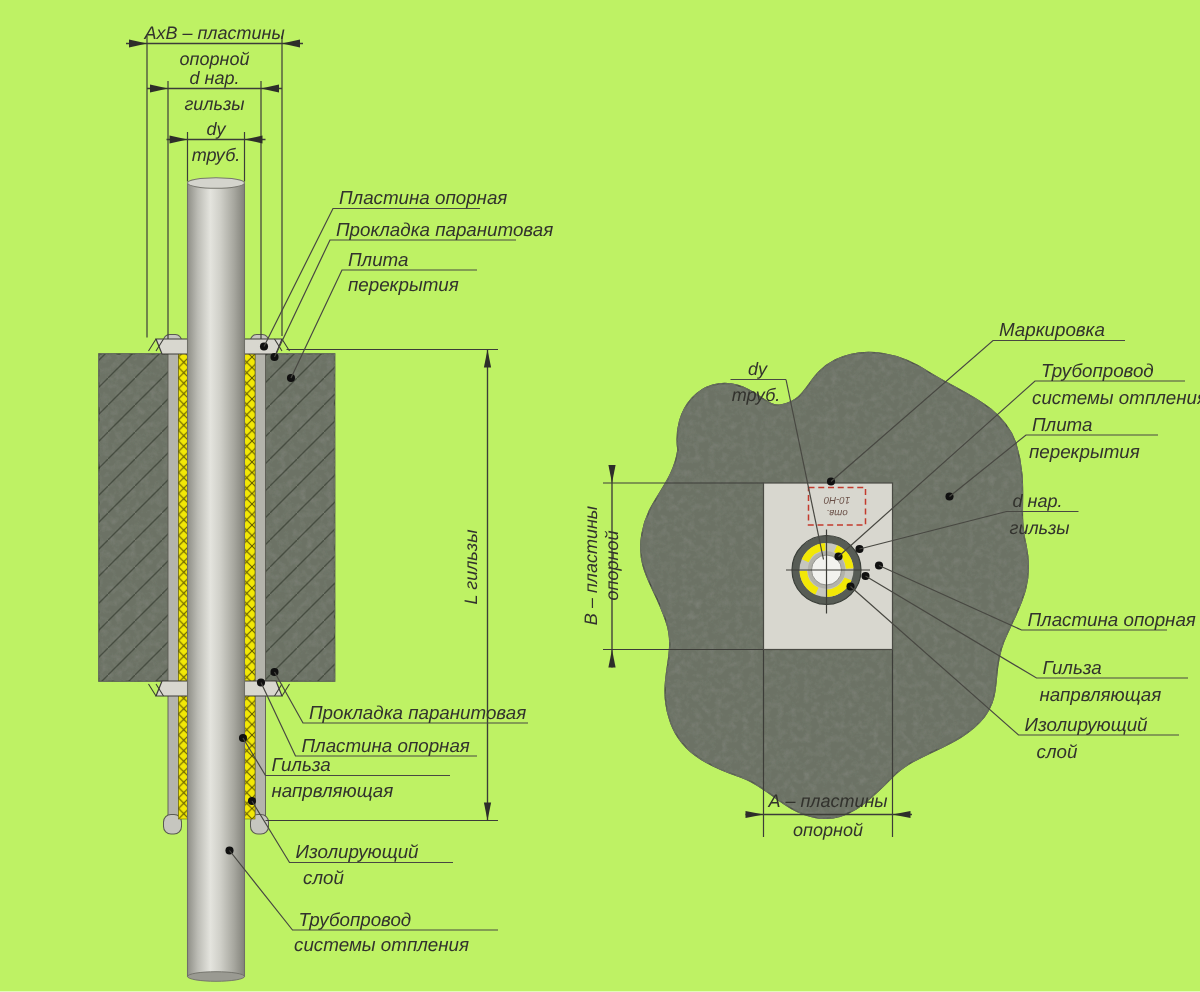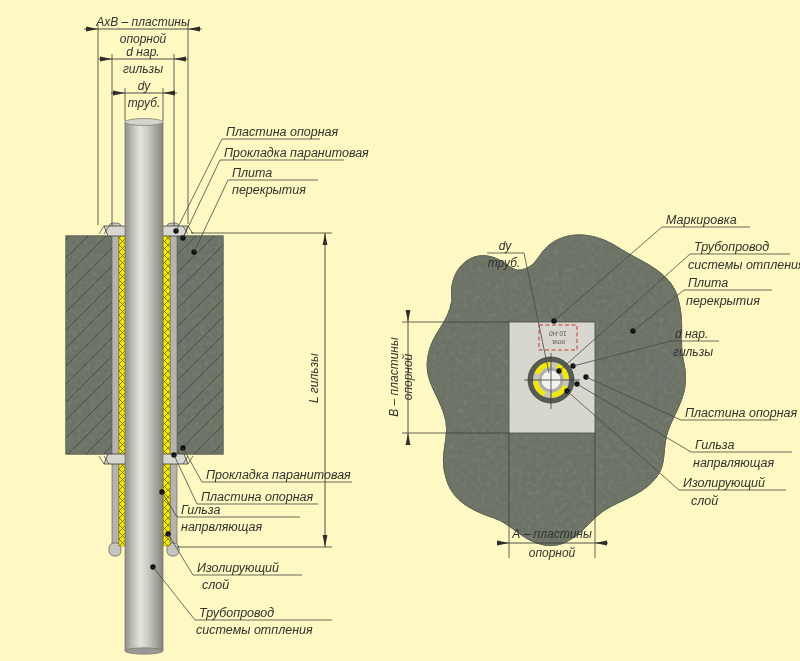--- a/index.html
+++ b/index.html
@@ -1,16 +1,16 @@
 <!DOCTYPE html>
 <html><head>
 <meta charset="utf-8">
 <style>
   html,body { margin:0; padding:0; background:#ffffff; }
-  .page { position:relative; width:800px; height:661px; background:#fef9c3; overflow:hidden;text-align:right; }
+  .page { position:relative; width:800px; height:661px; background:#bef264; overflow:hidden;text-align:right; }
   svg text {
     font-family:"Liberation Sans", sans-serif;
     font-style:italic;
     fill:#32322d;
   }
   .lbl  { font-size:12.5px; }
   .dim  { font-size:12px; }
   .tiny { font-size:6.5px; fill:#6b5148; }
   .thin   { stroke:#3c3c38; stroke-width:0.8; fill:none; }
   .dimln  { stroke:#3c3c38; stroke-width:0.9; fill:none; }

